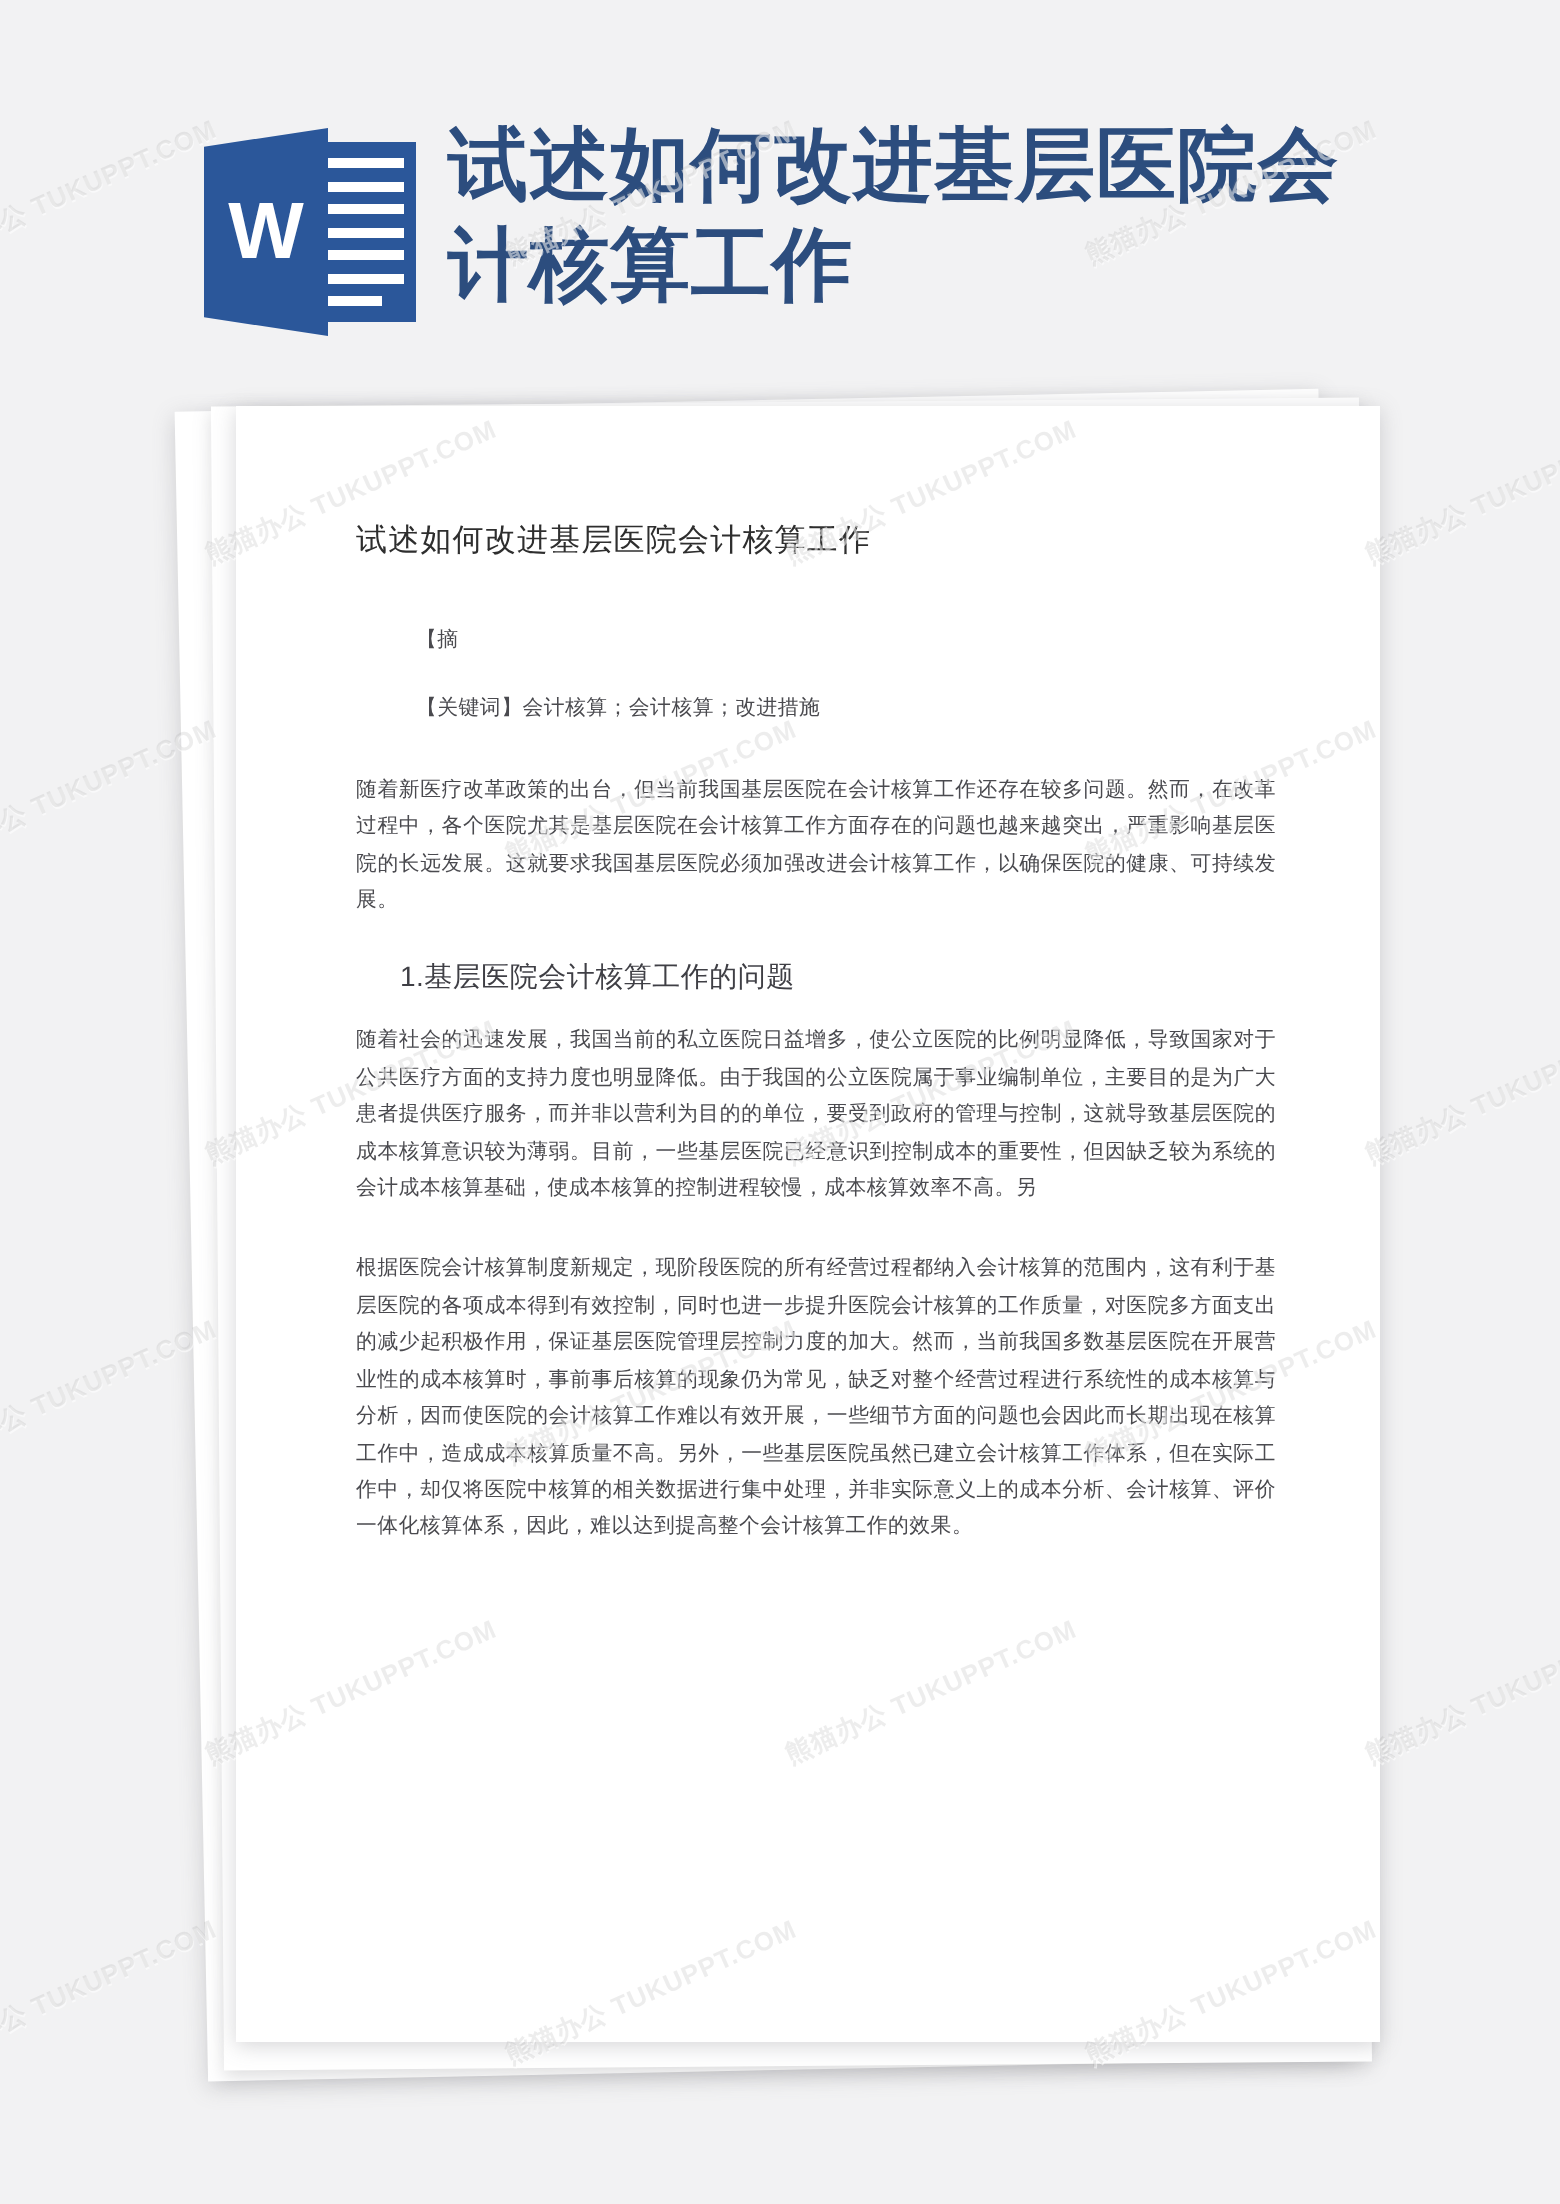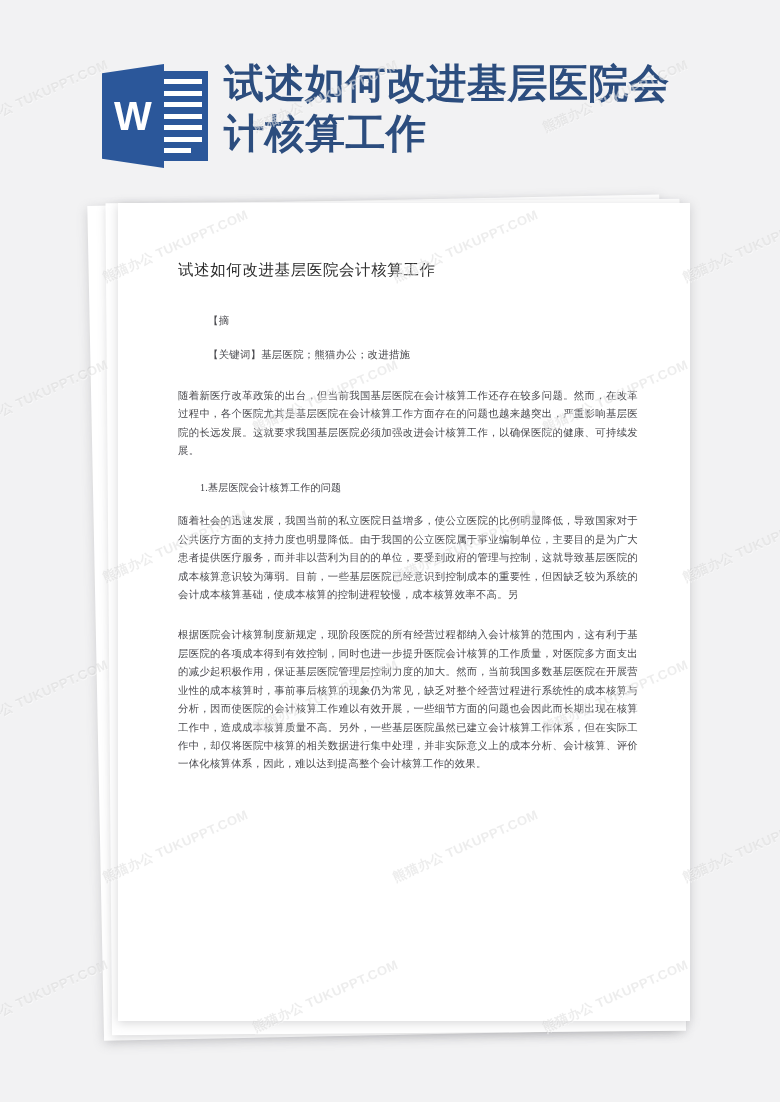--- a/index.html
+++ b/index.html
@@ -180,26 +180,26 @@
   .para.abstract .lead { display: inline-block; margin-left: 30px; }
 
   .para.keywords {
     margin-bottom: 22px;
     text-indent: 30px;
   }
 
   .para.intro { margin-bottom: 20px; }
 
   .sec-heading {
-    font-size: 10px;
+    font-size: 14px;
     line-height: 18px;
     color: #3f3f45;
     text-indent: 22px;
     margin-bottom: 14px;
-    font-family: Liberation Serif, serif;
+    font-family: Liberation Sans, sans-serif;
     letter-spacing: 0.25px;
   }
   .sec-heading.sub {
     font-weight: 700;
     margin-bottom: 24px;
   }
 
   .para.block { margin-bottom: 22px; }
 </style>
 </head>
@@ -212,21 +212,21 @@
 
   <div class="sheet sheet-front">
     <div class="page-body">
 
       <div class="doc-heading">试述如何改进基层医院会计核算工作</div>
 
       <p class="para abstract">
         <span class="lead">【摘</span><br>
       </p>
 
-      <p class="para keywords">【关键词】基层医院；熊猫办公；改进措施</p>
+      <p class="para keywords">【关键词】会计核算；会计核算；改进措施</p>
 
       <p class="para intro">随着新医疗改革政策的出台，但当前我国基层医院在会计核算工作还存在较多问题。然而，在改革过程中，各个医院尤其是基层医院在会计核算工作方面存在的问题也越来越突出，严重影响基层医院的长远发展。这就要求我国基层医院必须加强改进会计核算工作，以确保医院的健康、可持续发展。</p>
 
       <div class="sec-heading">1.基层医院会计核算工作的问题</div>
 
 
       <p class="para block">随着社会的迅速发展，我国当前的私立医院日益增多，使公立医院的比例明显降低，导致国家对于公共医疗方面的支持力度也明显降低。由于我国的公立医院属于事业编制单位，主要目的是为广大患者提供医疗服务，而并非以营利为目的的单位，要受到政府的管理与控制，这就导致基层医院的成本核算意识较为薄弱。目前，一些基层医院已经意识到控制成本的重要性，但因缺乏较为系统的会计成本核算基础，使成本核算的控制进程较慢，成本核算效率不高。另</p>
 
       <p class="para block">根据医院会计核算制度新规定，现阶段医院的所有经营过程都纳入会计核算的范围内，这有利于基层医院的各项成本得到有效控制，同时也进一步提升医院会计核算的工作质量，对医院多方面支出的减少起积极作用，保证基层医院管理层控制力度的加大。然而，当前我国多数基层医院在开展营业性的成本核算时，事前事后核算的现象仍为常见，缺乏对整个经营过程进行系统性的成本核算与分析，因而使医院的会计核算工作难以有效开展，一些细节方面的问题也会因此而长期出现在核算工作中，造成成本核算质量不高。另外，一些基层医院虽然已建立会计核算工作体系，但在实际工作中，却仅将医院中核算的相关数据进行集中处理，并非实际意义上的成本分析、会计核算、评价一体化核算体系，因此，难以达到提高整个会计核算工作的效果。</p>
 

